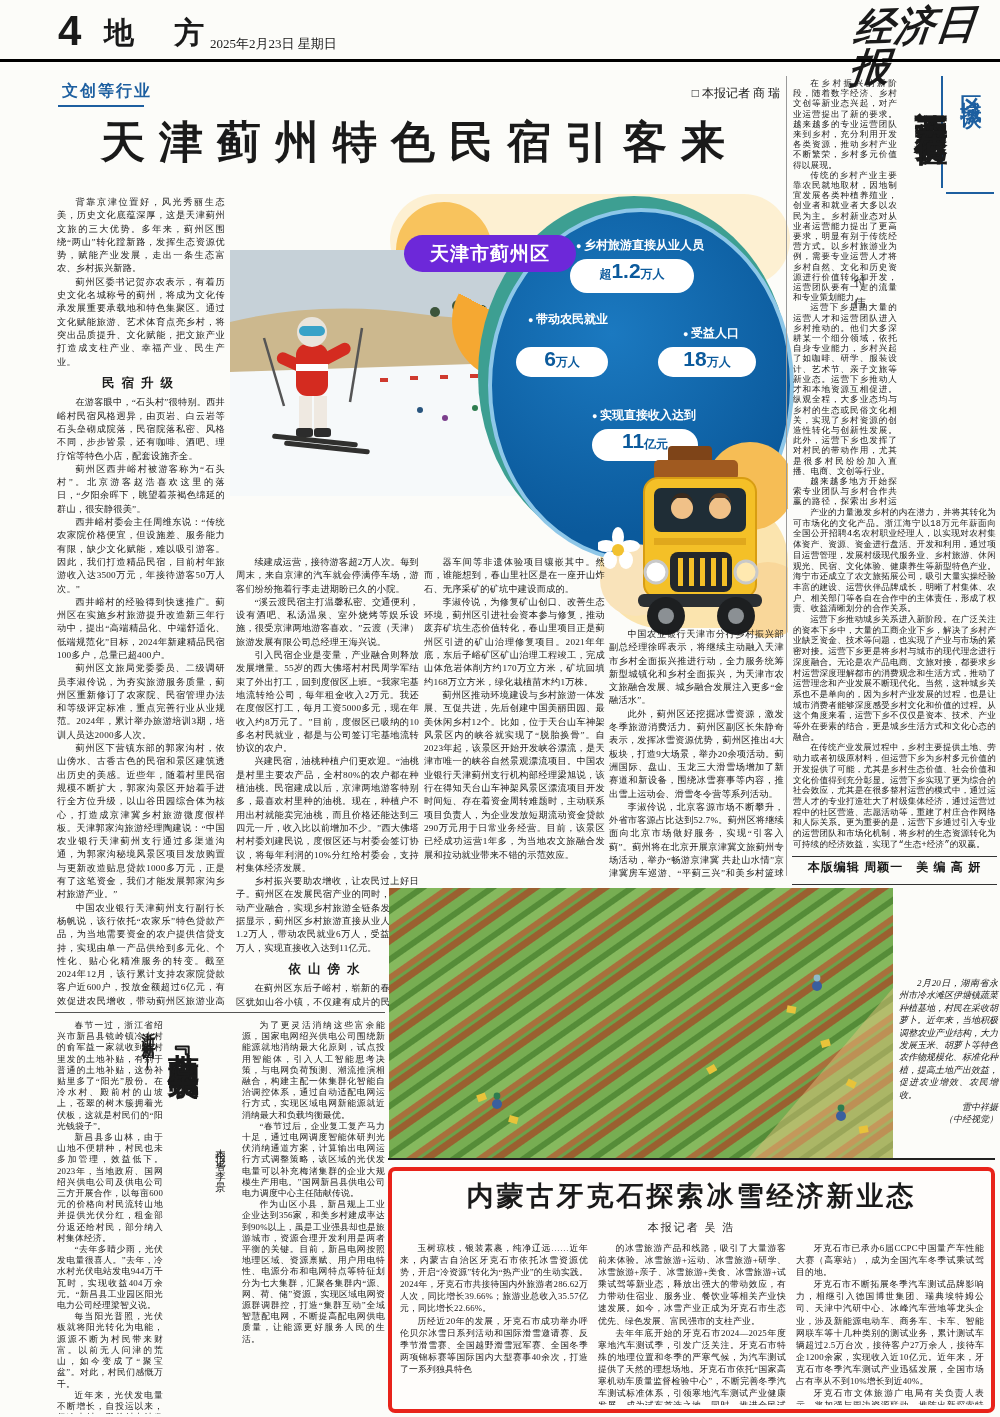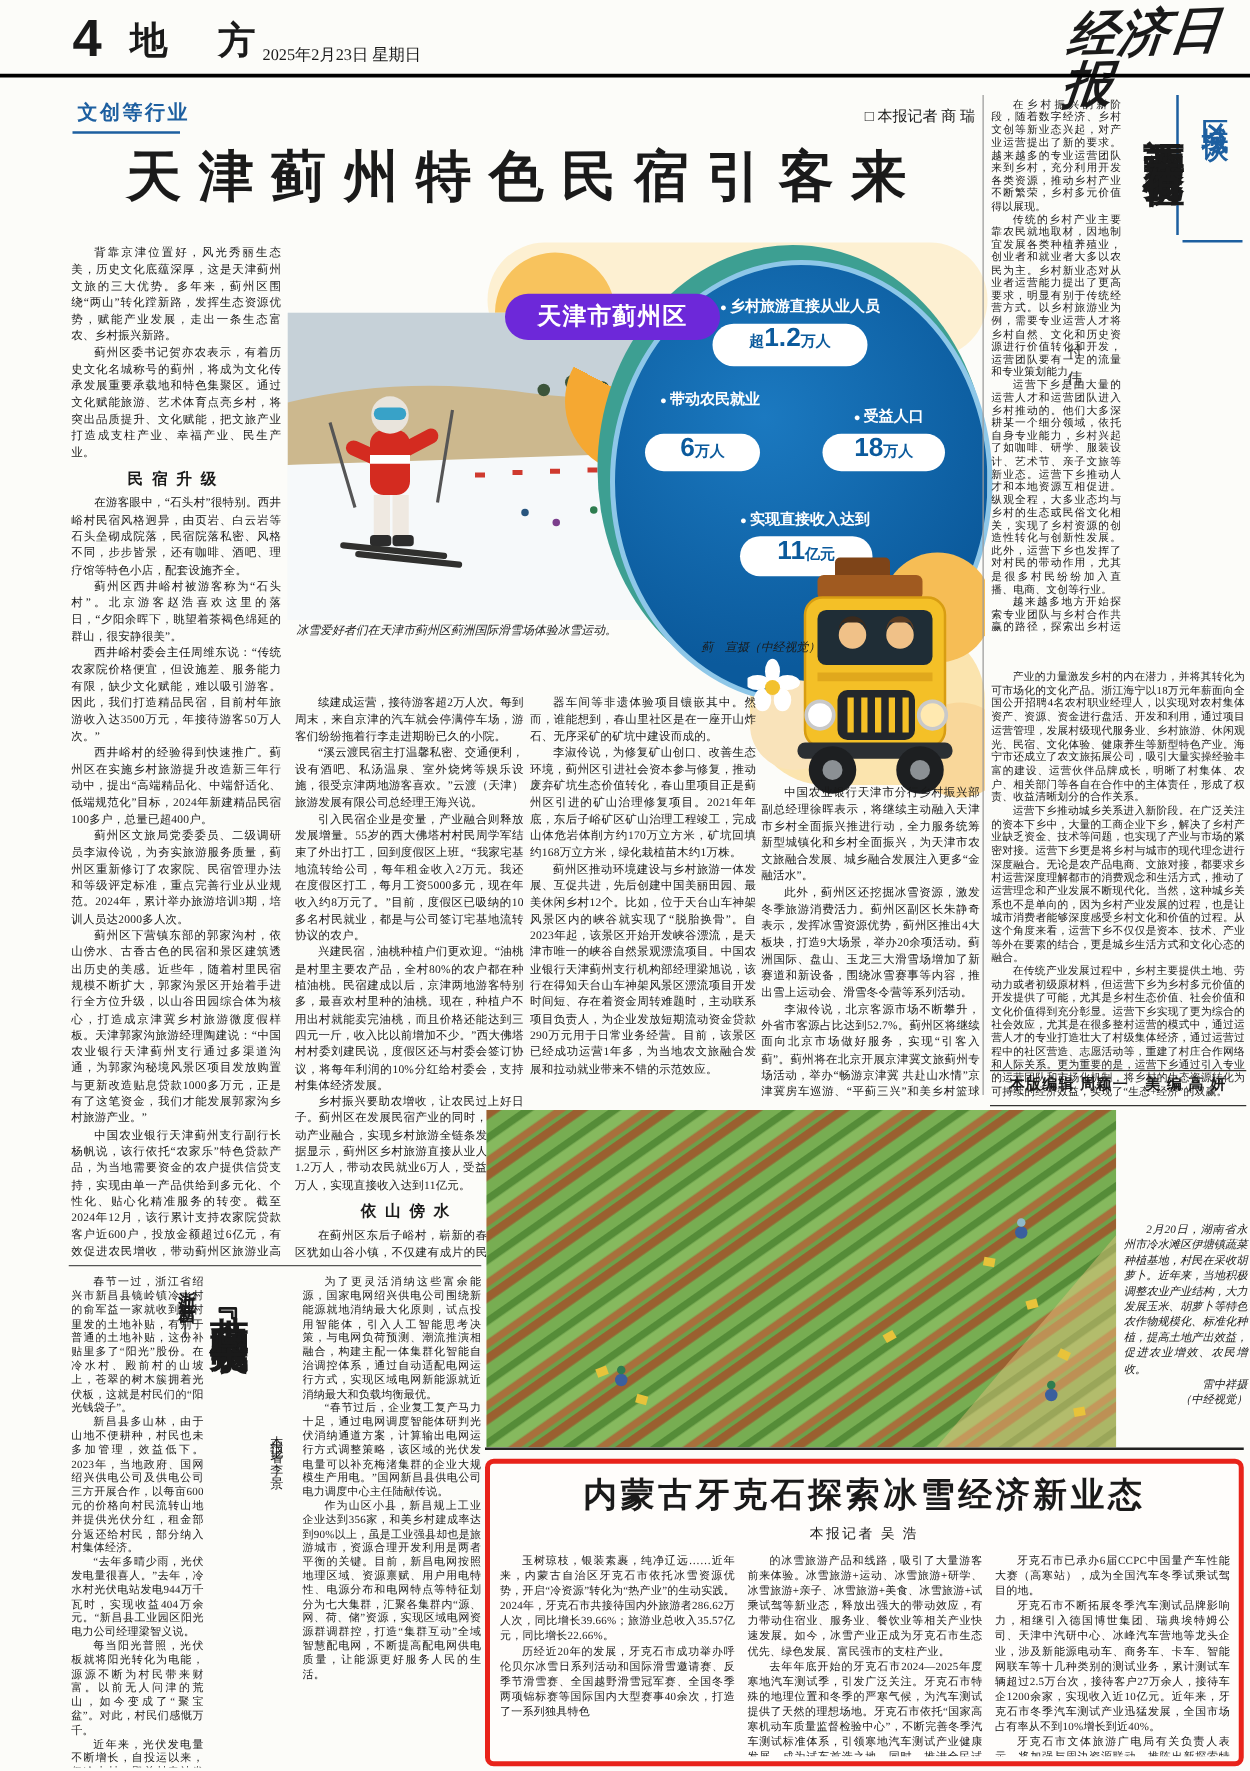--- a/index.html
+++ b/index.html
@@ -59,21 +59,21 @@
   .vdiv{left:786px;top:76px;width:1px;height:800px;background:#9a9a9a;}
   .qy-vline{left:941px;top:76px;width:2px;height:112px;background:#1d5fa0;}
   .qy-label{left:948px;top:79px;width:46px;height:110px;writing-mode:vertical-rl;
             font:800 21px/46px "Liberation Sans",sans-serif;color:#1d5fa0;letter-spacing:6px;}
   .qy-uline{left:946px;top:192px;width:48px;height:2px;background:#1d5fa0;}
   .qy-headline{left:898px;top:86px;height:428px;writing-mode:vertical-rl;
                font:900 33px/66px "Liberation Sans","DejaVu Sans",sans-serif;letter-spacing:2px;}
   .qy-author{left:852px;top:266px;writing-mode:vertical-rl;font:12px/16px "Liberation Serif",serif;
              color:#444;letter-spacing:9px;}
   .qy-narrow{left:793px;top:78px;width:104px;height:430px;font-size:8.6px;line-height:10.2px;}
-  .qy-wide{left:793px;top:536px;width:203px;height:348px;font-size:8.6px;line-height:10.7px;}
+  .qy-wide{left:793px;top:508px;width:203px;height:348px;font-size:8.6px;line-height:10.7px;font-family:Liberation Mono, monospace;}
   .qy-narrow p,.qy-wide p{margin:0;text-indent:2em;}
   .qy-frule{left:792px;width:205px;height:1px;background:#333;}
   .qy-footer{left:792px;top:861px;width:205px;text-align:center;font:700 12px/1 "Liberation Sans",sans-serif;letter-spacing:1px;}
   
   .farm-caption{left:899px;top:977px;width:99px;font-size:9px;line-height:12.4px;text-align:justify;font-style:italic;}
   .farm-caption p{margin:0;text-indent:2em;}
   .farm-caption .cred{display:block;text-align:right;text-indent:0;}
   .bottom-rule{left:388px;top:1158px;width:607px;height:2px;background:#222;}
   
   .zj-rule{left:55px;top:1012px;width:330px;height:1px;background:#555;}
@@ -240,24 +240,20 @@
     <rect x="124" y="130" width="5" height="28" fill="#f4c027"></rect>
     <circle cx="58" cy="144" r="11" fill="#fff" stroke="#c9c9c9" stroke-width="3"></circle>
     <circle cx="148" cy="144" r="11" fill="#ffe9b0" stroke="#c9c9c9" stroke-width="3"></circle>
     <rect x="40" y="166" width="124" height="13" rx="6" fill="#2b2f33"></rect>
     <circle cx="68" cy="188" r="19" fill="#1d1f21"></circle>
       <circle cx="68" cy="188" r="8" fill="#8b9094"></circle>
     <circle cx="138" cy="188" r="19" fill="#1d1f21"></circle>
       <circle cx="138" cy="188" r="8" fill="#8b9094"></circle>
   </svg>
 
-  <div class="abs ski-caption">
-    <span>冰雪爱好者们在天津市蓟州区蓟洲国际滑雪场体验冰雪运动。</span>
-    <span class="cred">蓟　宣摄（中经视觉）</span>
-  </div>
 
   <div class="abs bodycol" id="col2">
       <p>续建成运营，接待游客超2万人次。每到周末，来自京津的汽车就会停满停车场，游客们纷纷拖着行李走进期盼已久的小院。</p>
       <p>“溪云渡民宿主打温馨私密、交通便利，设有酒吧、私汤温泉、室外烧烤等娱乐设施，很受京津两地游客喜欢。”云渡（天津）旅游发展有限公司总经理王海兴说。</p>
       <p>引入民宿企业是变量，产业融合则释放发展增量。55岁的西大佛塔村村民周学军结束了外出打工，回到度假区上班。“我家宅基地流转给公司，每年租金收入2万元。我还在度假区打工，每月工资5000多元，现在年收入约8万元了。”目前，度假区已吸纳的10多名村民就业，都是与公司签订宅基地流转协议的农户。</p>
       <p>兴建民宿，油桃种植户们更欢迎。“油桃是村里主要农产品，全村80%的农户都在种植油桃。民宿建成以后，京津两地游客特别多，最喜欢村里种的油桃。现在，种植户不用出村就能卖完油桃，而且价格还能达到三四元一斤，收入比以前增加不少。”西大佛塔村村委刘建民说，度假区还与村委会签订协议，将每年利润的10%分红给村委会，支持村集体经济发展。</p>
       <p>乡村振兴要助农增收，让农民过上好日子。蓟州区在发展民宿产业的同时，也在推动产业融合，实现乡村旅游全链条发展。数据显示，蓟州区乡村旅游直接从业人员已超1.2万人，带动农民就业6万人，受益人口18万人，实现直接收入达到11亿元。</p>
       <div class="sec-head">依山傍水</div>
       <p>在蓟州区东后子峪村，崭新的春山里社区犹如山谷小镇，不仅建有成片的民宿住宅和完备的商业化设施，而且还有夹染坊、陶</p>
     </div>

